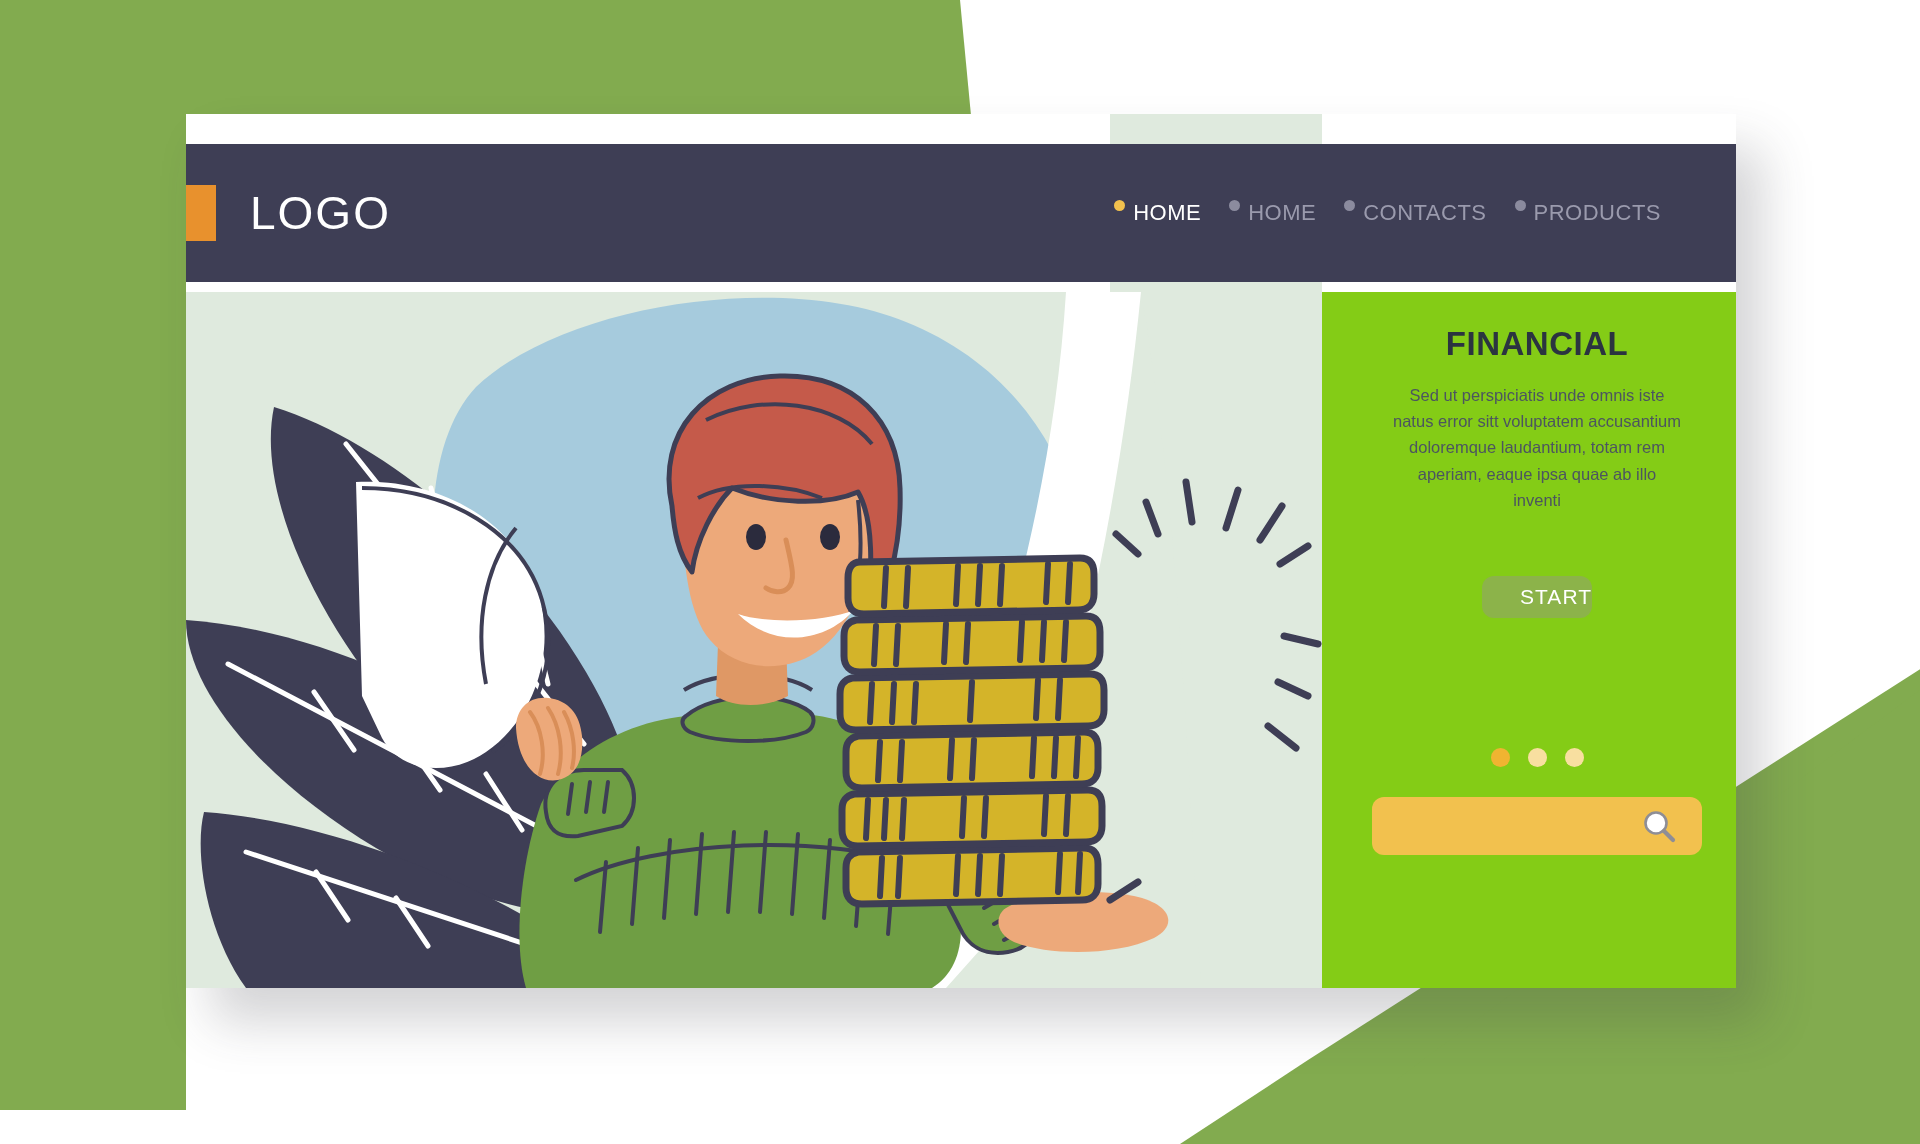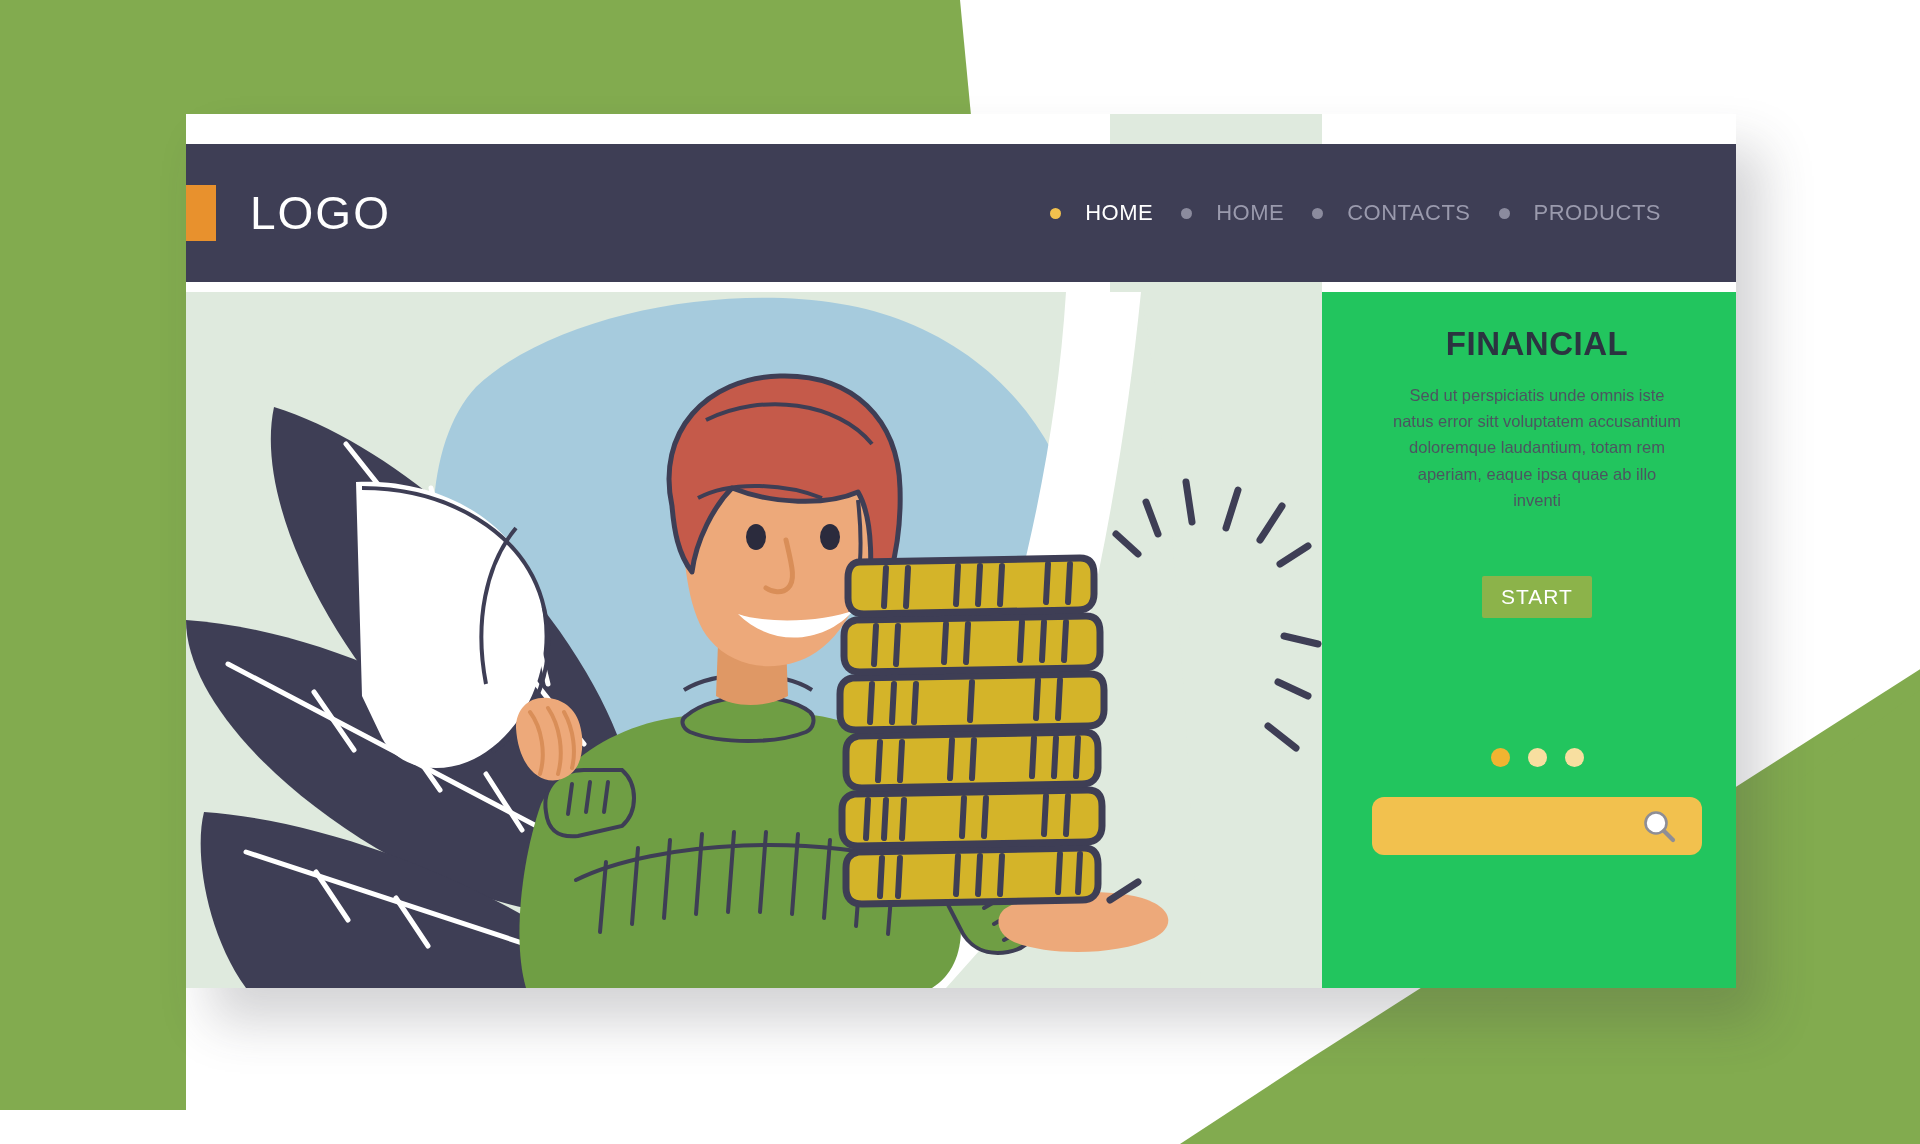--- a/index.html
+++ b/index.html
@@ -73,33 +73,33 @@
     width:32px; height:56px; background:#e8912d; margin-left:-2px;
   }
   .logo-text {
     color:#ffffff; font-size:46px; letter-spacing:2px;
     font-weight:400; margin-left:34px;
   }
   .nav-links {
     margin-left:auto; margin-right:75px;
     display:flex; align-items:center; gap:28px;
   }
-  .nav-item { display:flex; align-items:center; gap:24px; cursor:pointer; }
+  .nav-item { display:flex; gap:8px; cursor:pointer; }
   .nav-dot { width:11px; height:11px; border-radius:50%; background:#8b8b9e; }
   .nav-item.active .nav-dot { background:#f2c14e; }
   .nav-label {
     color:#9a9aad; font-size:22px; letter-spacing:0.5px; font-weight:400;
   }
   .nav-item.active .nav-label { color:#ffffff; }
 
   
   .content {
     position:absolute; left:1136px; top:178px;
     width:430px; height:696px;
-    background:#22c55e;
+    background:#84cc16;
     z-index:15;
   }
   .headline {
     margin-top:32px;
     text-align:center;
     color:#2b3440;
     font-size:33px; line-height:1.2;
     font-weight:700; letter-spacing:0.5px;
   }
   .subtext {
@@ -107,24 +107,25 @@
     width:290px;
     text-align:center;
     color:#4c5560;
     font-size:16.5px; line-height:1.6;
   }
   .start-btn {
     display:block;
     margin:62px auto 0;
     width:110px; height:42px;
     background:#8cb34a;
-    border:none; border-radius:2px;
+    border:none; border-radius:12px;
     color:#ffffff; font-size:21px; letter-spacing:1px;
     font-family:"Liberation Sans", sans-serif;
     cursor:pointer;
+    text-align:right;
   }
   .dots {
     display:flex; justify-content:center; gap:18px;
     margin-top:130px;
   }
   .dot { width:19px; height:19px; border-radius:50%; background:#f8dfa0; cursor:pointer; }
   .dot.active { background:#f0b431; }
   .searchbar {
     position:relative;
     margin:30px auto 0;

